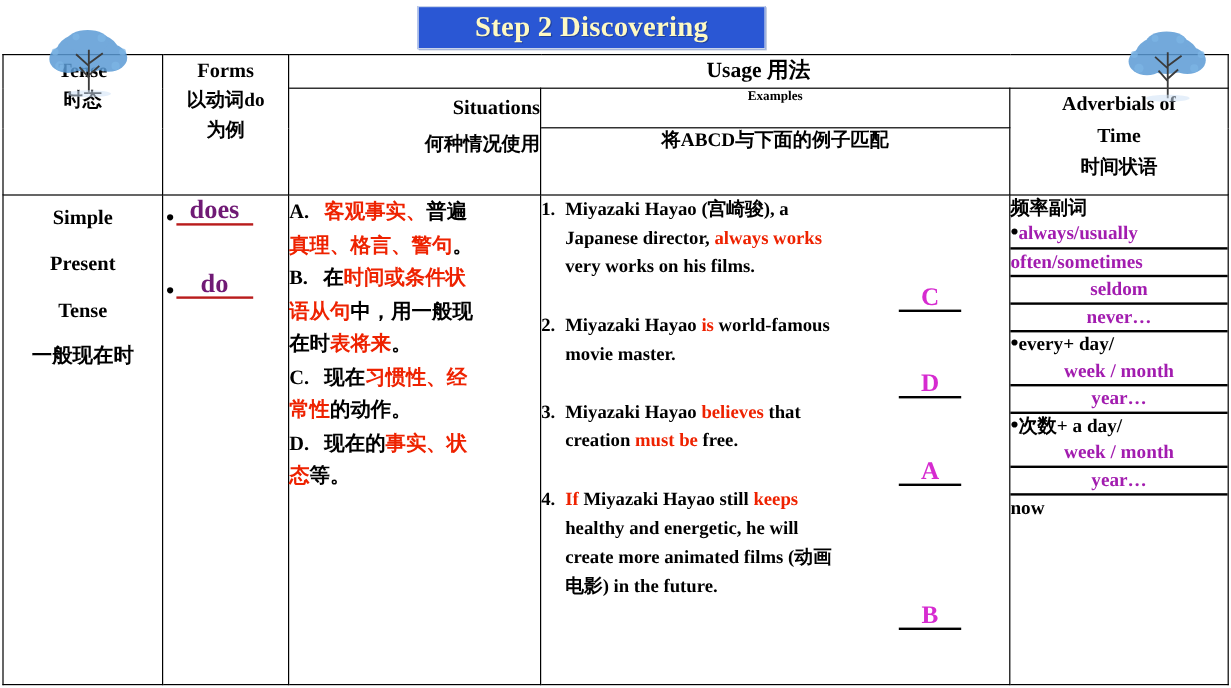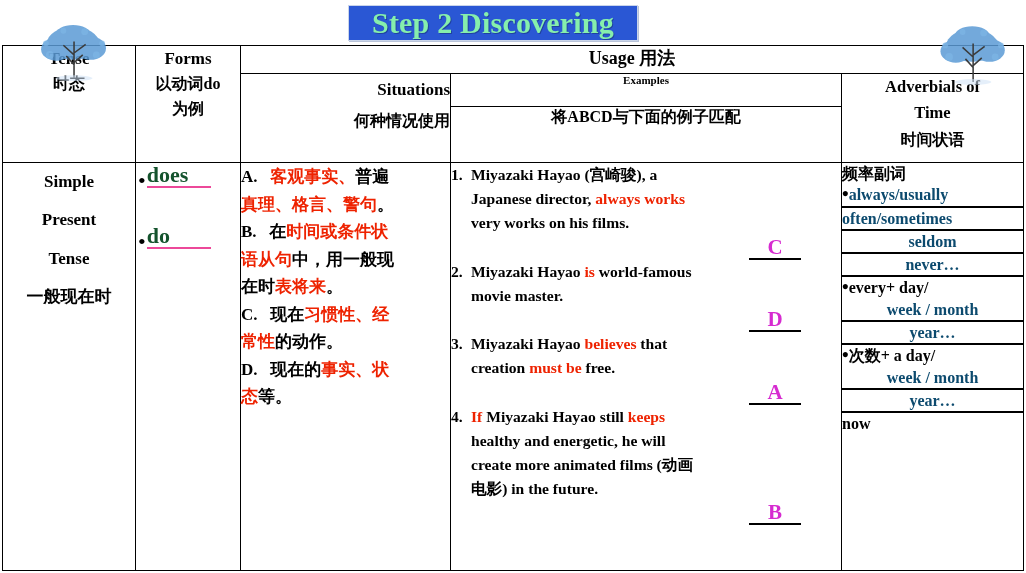--- a/index.html
+++ b/index.html
@@ -15,22 +15,22 @@
   #title-banner{
     position:absolute;
     left:348px; top:5px;
     width:288px; height:34px;
     background:#2a57d4;
     border:1px solid #c9d4ea;
     box-shadow:1px 1px 0 #b9c4d8;
     display:flex; align-items:center; justify-content:center;
   }
   #title-banner .ttl{
-    color:#86efac;
-    font-size:30px;
+    color:#fef9c3;
+    font-size:24px;
     font-weight:bold;
     letter-spacing:.2px;
     white-space:nowrap;
     text-shadow:1px 1px 0 rgba(0,0,0,.25);
   }
 
   
   .tree{position:absolute;pointer-events:none;}
   #tree-left{left:26px;  top:22px; width:98px;height:62px;z-index:5;}
   #tree-right{left:928px;top:22px; width:96px;height:68px;z-index:5;}
@@ -74,34 +74,35 @@
   .tense-b{
     text-align:center;vertical-align:middle;
     font-weight:bold;font-size:17px;line-height:2.25;
   }
   .forms-b{padding:46px 6px 0 6px;}
   .situ-b{padding:4px 4px 0 5px;font-size:17px;line-height:1.62;font-weight:bold;}
   .exam-b{padding:4px 4px 0 4px;font-size:15.6px;line-height:1.55;font-weight:bold;}
   .adv-b{padding:3px 4px 0 4px;font-size:16px;line-height:1.33;font-weight:bold;}
 
   .red{color:#ee2200;}
-  .mag{color:#0c4a6e;}
+  .mag{color:#a21caf;}
   .blk{color:#000;}
 
   
   .form-item{
     display:flex;align-items:flex-end;
     margin-bottom:36px;
     padding-left:2px;
   }
   .form-item .bullet{font-size:22px;line-height:.7;margin-right:1px;}
   .form-item .blank{
-    border-bottom:2px solid #ec4899;
+    border-bottom:2px solid #b91c1c;
     min-width:64px;
-    color:#14532d;
+    text-align:center;
+    color:#701a75;
     font-size:22px;
     font-weight:bold;
     line-height:1.05;
   }
 
   
   .ex-list{list-style:none;margin:0;padding:0;}
   .ex-item{display:flex;margin-bottom:2px;}
   .ex-num{width:20px;flex:0 0 20px;}
   .ex-txt{flex:1 1 auto;}

